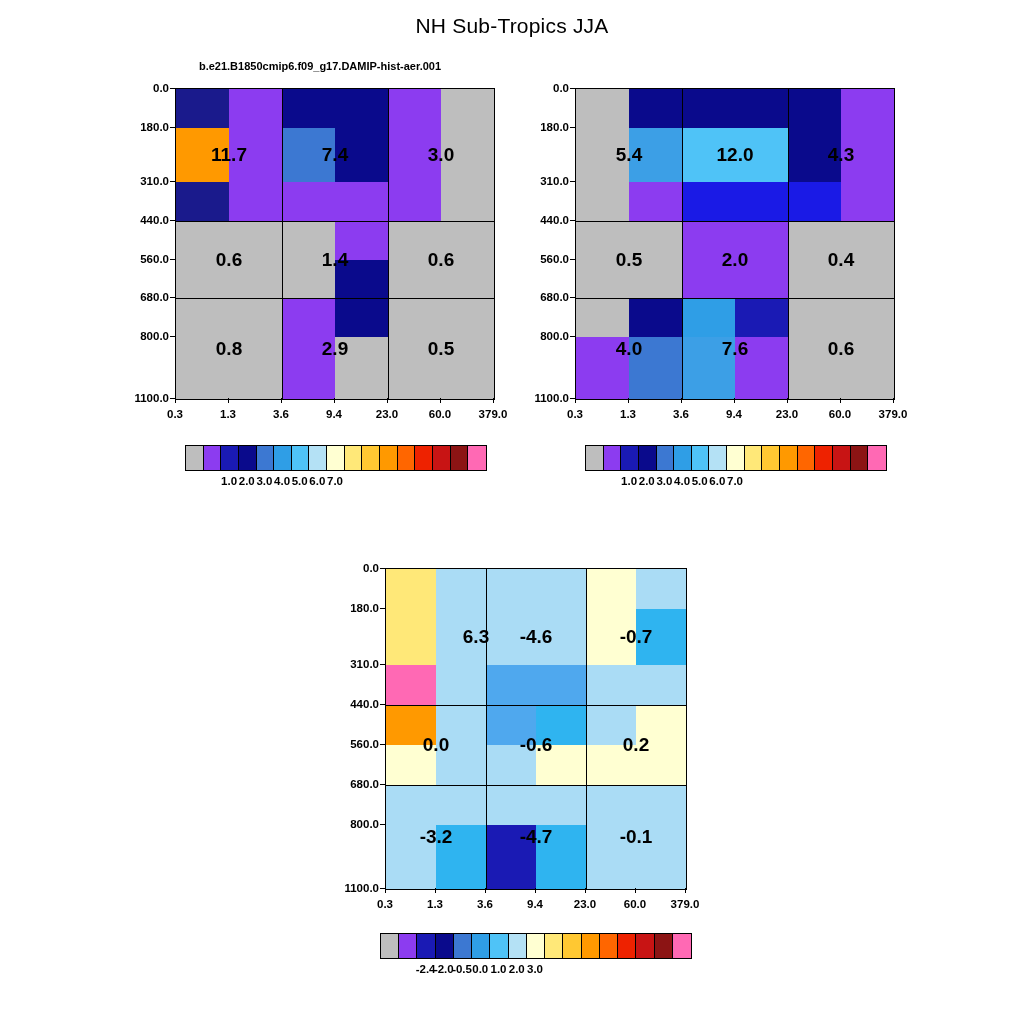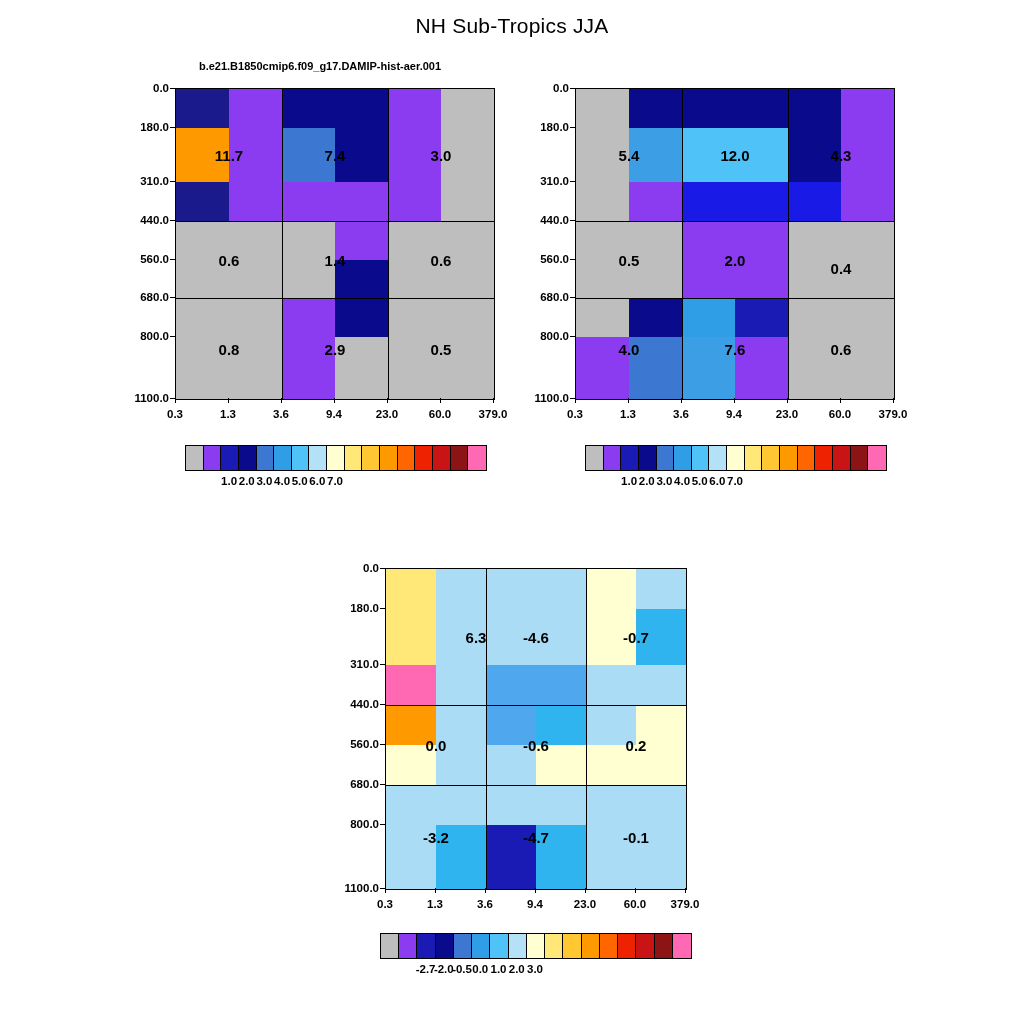--- a/index.html
+++ b/index.html
@@ -43,21 +43,21 @@
     border: 1px solid #000000;
     box-sizing: content-box;
     background: #ffffff;
   }
   .grid-cell {
     position: absolute;
     box-sizing: border-box;
   }
   .cell-label {
     position: absolute;
-    font-size: 15px;
+    font-size: 19px;
     color: #000000;
     text-align: center;
     transform: translate(-50%, -50%);
     white-space: nowrap;
     pointer-events: none;
   }
   .gridline-v {
     position: absolute;
     width: 1px;
     background: #000000;
@@ -292,21 +292,21 @@
       <div class="grid-cell" style="left: 265px; top: 248px; width: 53px; height: 62px; background: rgb(190, 190, 190);"></div>
       <div class="gridline-v" style="left: 106px; height: 310px;"></div>
       <div class="gridline-v" style="left: 212px; height: 310px;"></div>
       <div class="gridline-h" style="top: 131.75px; width: 318px;"></div>
       <div class="gridline-h" style="top: 209.25px; width: 318px;"></div>
       <div class="cell-label" style="left: 53px; top: 65.875px;">5.4</div>
       <div class="cell-label" style="left: 159px; top: 65.875px;">12.0</div>
       <div class="cell-label" style="left: 265px; top: 65.875px;">4.3</div>
       <div class="cell-label" style="left: 53px; top: 170.5px;">0.5</div>
       <div class="cell-label" style="left: 159px; top: 170.5px;">2.0</div>
-      <div class="cell-label" style="left: 265px; top: 170.5px; margin-top: 8px;">0.4</div>
+      <div class="cell-label" style="left: 265px; top: 170.5px;">0.4</div>
       <div class="cell-label" style="left: 53px; top: 259.625px;">4.0</div>
       <div class="cell-label" style="left: 159px; top: 259.625px;">7.6</div>
       <div class="cell-label" style="left: 265px; top: 259.625px;">0.6</div>
     </div>
     <div class="ytick-label" style="left: -15px; width: 54px; top: 28px;">0.0</div>
     <div class="tick-mark-y" style="left: 40px; top: 28px;"></div>
     <div class="ytick-label" style="left: -15px; width: 54px; top: 66.75px;">180.0</div>
     <div class="tick-mark-y" style="left: 40px; top: 66.75px;"></div>
     <div class="ytick-label" style="left: -15px; width: 54px; top: 121px;">310.0</div>
     <div class="tick-mark-y" style="left: 40px; top: 121px;"></div>
@@ -471,21 +471,21 @@
         <div class="cb-box" style="width: 18.2353px; background: rgb(255, 255, 210);"></div>
         <div class="cb-box" style="width: 18.2353px; background: rgb(255, 232, 120);"></div>
         <div class="cb-box" style="width: 18.2353px; background: rgb(255, 200, 50);"></div>
         <div class="cb-box" style="width: 18.2353px; background: rgb(255, 153, 0);"></div>
         <div class="cb-box" style="width: 18.2353px; background: rgb(255, 102, 0);"></div>
         <div class="cb-box" style="width: 18.2353px; background: rgb(238, 34, 0);"></div>
         <div class="cb-box" style="width: 18.2353px; background: rgb(200, 20, 20);"></div>
         <div class="cb-box" style="width: 18.2353px; background: rgb(140, 20, 20);"></div>
         <div class="cb-box" style="width: 18.2353px; background: rgb(255, 105, 180);"></div>
       </div>
-      <div class="cb-label" style="left: 45.5882px; top: 30px;">-2.7</div>
+      <div class="cb-label" style="left: 45.5882px; top: 30px;">-2.4</div>
       <div class="cb-label" style="left: 63.8235px; top: 30px;">-2.0</div>
       <div class="cb-label" style="left: 82.0588px; top: 30px;">-0.5</div>
       <div class="cb-label" style="left: 100.294px; top: 30px;">0.0</div>
       <div class="cb-label" style="left: 118.529px; top: 30px;">1.0</div>
       <div class="cb-label" style="left: 136.765px; top: 30px;">2.0</div>
       <div class="cb-label" style="left: 155px; top: 30px;">3.0</div>
     </div>
   </div>
 
 </body></html>

